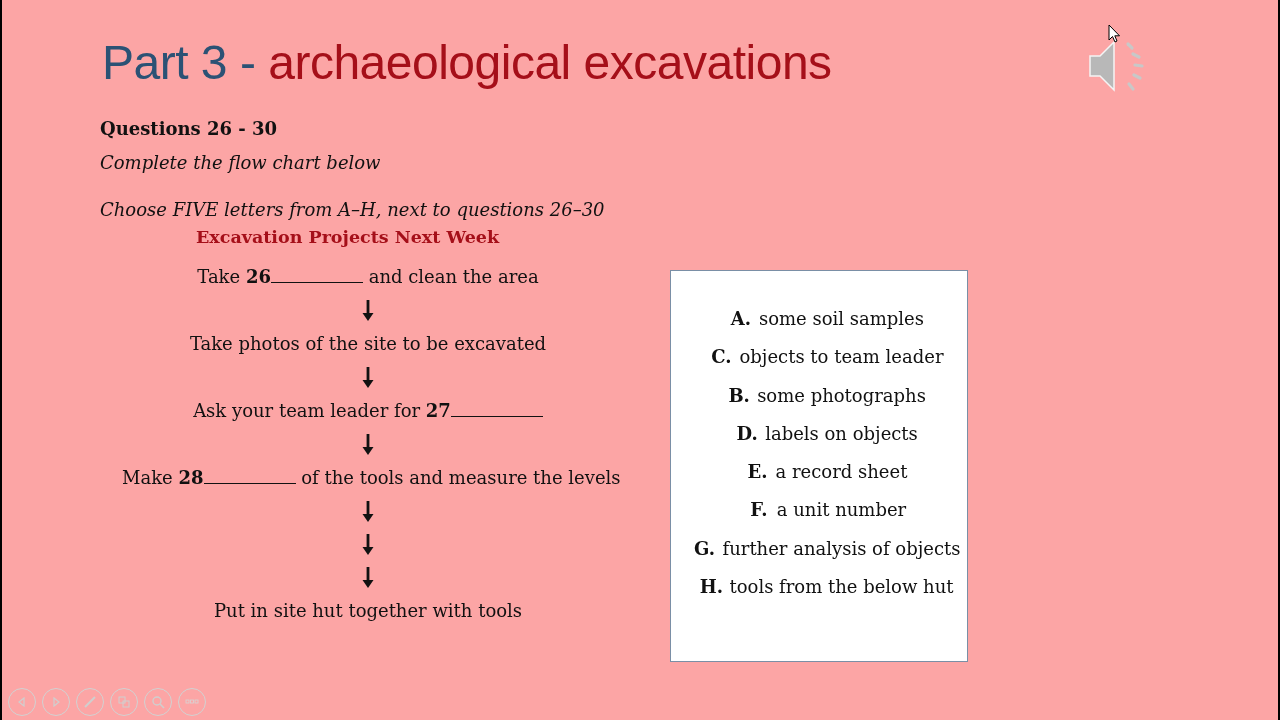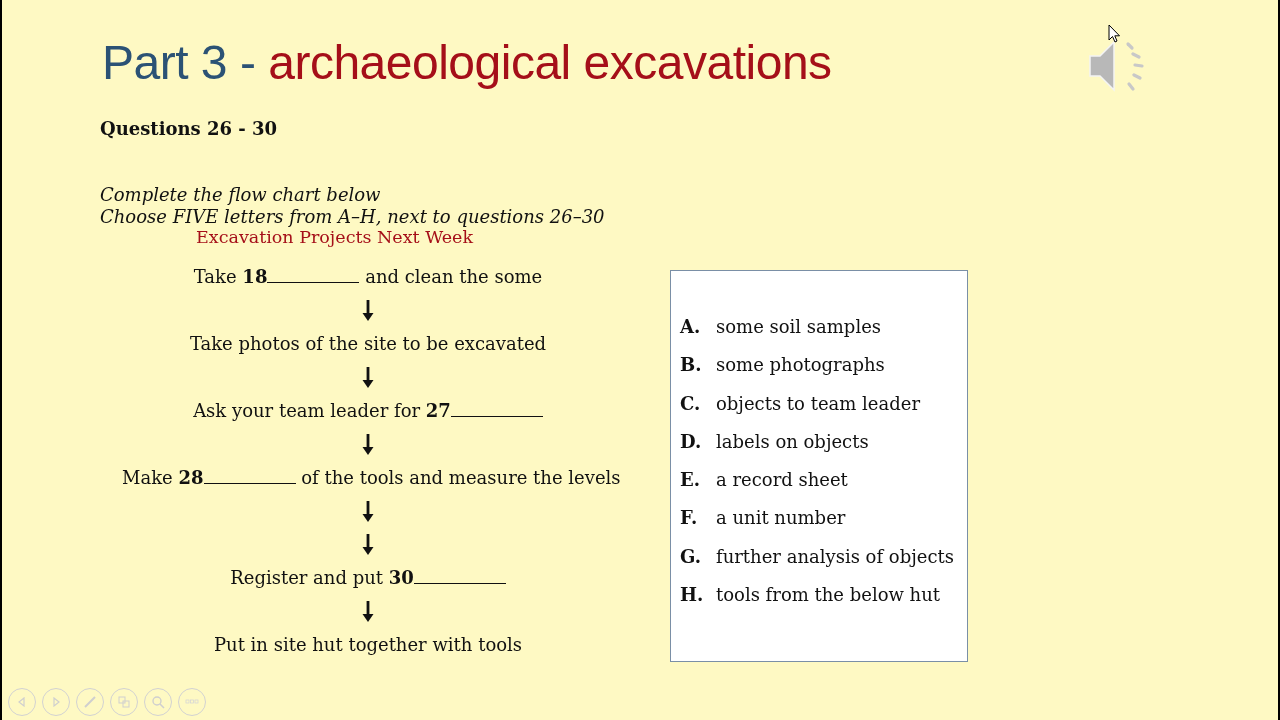--- a/index.html
+++ b/index.html
@@ -4,21 +4,21 @@
 <style>
   html, body { margin: 0; padding: 0; }
   body {
     width: 1280px; height: 720px; overflow: hidden;
     background: #000;
     position: relative;
     font-family: "DejaVu Serif", "Liberation Serif", serif;
   }
   .slide {
     position: absolute; left: 2px; top: 0; width: 1276px; height: 720px;
-    background: #fef9c3;
+    background: #fca5a5;
     overflow: hidden;
   }
   .title {
     position: absolute; left: 100px; top: 30px;
     font-family: "Liberation Sans", "DejaVu Sans", sans-serif;
     font-size: 48px; line-height: 66px; letter-spacing: -0.5px;
     white-space: nowrap;
   }
   .title .part { color: #2b5275; }
   .title .topic { color: #a50f19; }
@@ -30,46 +30,46 @@
     position: absolute; left: 98px; top: 118px;
     font-size: 18px; font-weight: bold; color: #111;
     font-family: "DejaVu Serif", serif;
     text-align: center;
   }
   .q-inst {
     position: absolute; left: 98px;
     font-size: 18px; font-style: italic; color: #111;
     font-family: "DejaVu Serif", serif;
     white-space: nowrap;
-    margin-top: 32px;
   }
   .flow-title {
     position: absolute; left: 194px; top: 227px;
-    font-size: 17.5px; font-weight: normal; color: #a50f19;
+    font-size: 17.5px; font-weight: bold; color: #a50f19;
     white-space: nowrap;
   }
   .flow {
     position: absolute; left: 120px; top: 260px; width: 492px;
   }
   .step {
     text-align: center; font-size: 18px; color: #111; height: 34px; line-height: 34px;
     white-space: nowrap;
   }
   .step b { font-weight: bold; }
   .blank {
     display: inline-block; width: 92px; border-bottom: 1.3px solid #111;
     height: 20px; vertical-align: baseline;
   }
   .arrow {
     height: 33px; display: flex; justify-content: center; align-items: center;
   }
   .options {
     position: absolute; left: 668px; top: 270px; width: 298px; height: 392px;
     background: #ffffff; border: 1px solid #7a8fa6; box-sizing: border-box;
-    padding-top: 40px;
+    padding-top: 32px;
+    text-align: center;
   }
   .opt {
     height: 38.3px; line-height: 32px; font-size: 18px; color: #111; padding-left: 9px;
     white-space: nowrap;
   }
   .opt .letter { font-weight: bold; display: inline-block; width: 36px; }
   .nav {
     position: absolute; left: 6px; top: 688px; display: flex; gap: 6px;
   }
   .nav-btn {
@@ -101,27 +101,27 @@
   </div>
 
   <div class="cursor">
     <svg width="14" height="20" viewBox="0 0 14 20">
       <path d="M1 1 L1 16 L4.5 12.5 L7 18 L9 17 L6.8 11.8 L11.5 11.8 Z" fill="#fff" stroke="#000" stroke-width="1"></path>
     </svg>
   </div>
 
   <div class="q-head">Questions 26 - 30</div>
   <div class="q-inst" style="top:152px">Complete the flow chart below</div>
-  <div class="q-inst" style="top:174px">Choose FIVE letters from A–H, next to questions 26–30</div>
+  <div class="q-inst" style="top:199px">Choose FIVE letters from A–H, next to questions 26–30</div>
 
   <div class="flow-title">Excavation Projects Next Week</div>
 
   <div class="flow">
     <div class="step">
-      <span>Take </span><b>18</b><span class="blank"></span><span> and clean the some</span>
+      <span>Take </span><b>26</b><span class="blank"></span><span> and clean the area</span>
     </div>
     <div class="arrow">
       <svg width="12" height="22" viewBox="0 0 12 22">
           <rect x="4.6" y="0" width="2.8" height="14" fill="#111"></rect>
           <path d="M0.5 13 L11.5 13 L6 21 Z" fill="#111"></path>
         </svg>
     </div>
     <div class="step">
       <span>Take photos of the site to be excavated</span>
     </div>
@@ -147,39 +147,36 @@
       <svg width="12" height="22" viewBox="0 0 12 22">
           <rect x="4.6" y="0" width="2.8" height="14" fill="#111"></rect>
           <path d="M0.5 13 L11.5 13 L6 21 Z" fill="#111"></path>
         </svg>
     </div>
     <div class="arrow">
       <svg width="12" height="22" viewBox="0 0 12 22">
           <rect x="4.6" y="0" width="2.8" height="14" fill="#111"></rect>
           <path d="M0.5 13 L11.5 13 L6 21 Z" fill="#111"></path>
         </svg>
-    </div>
-    <div class="step">
-      <span>Register and put </span><b>30</b><span class="blank"></span>
     </div>
     <div class="arrow">
       <svg width="12" height="22" viewBox="0 0 12 22">
           <rect x="4.6" y="0" width="2.8" height="14" fill="#111"></rect>
           <path d="M0.5 13 L11.5 13 L6 21 Z" fill="#111"></path>
         </svg>
     </div>
     <div class="step">
       <span>Put in site hut together with tools</span>
     </div>
   </div>
 
   <div class="options">
     <div class="opt"><span class="letter">A.</span><span>some soil samples</span></div>
+    <div class="opt"><span class="letter">C.</span><span>objects to team leader</span></div>
     <div class="opt"><span class="letter">B.</span><span>some photographs</span></div>
-    <div class="opt"><span class="letter">C.</span><span>objects to team leader</span></div>
     <div class="opt"><span class="letter">D.</span><span>labels on objects</span></div>
     <div class="opt"><span class="letter">E.</span><span>a record sheet</span></div>
     <div class="opt"><span class="letter">F.</span><span>a unit number</span></div>
     <div class="opt"><span class="letter">G.</span><span>further analysis of objects</span></div>
     <div class="opt"><span class="letter">H.</span><span>tools from the below hut</span></div>
   </div>
 
   <div class="nav">
     <div class="nav-btn">
       <svg width="10" height="10" viewBox="0 0 10 10">

